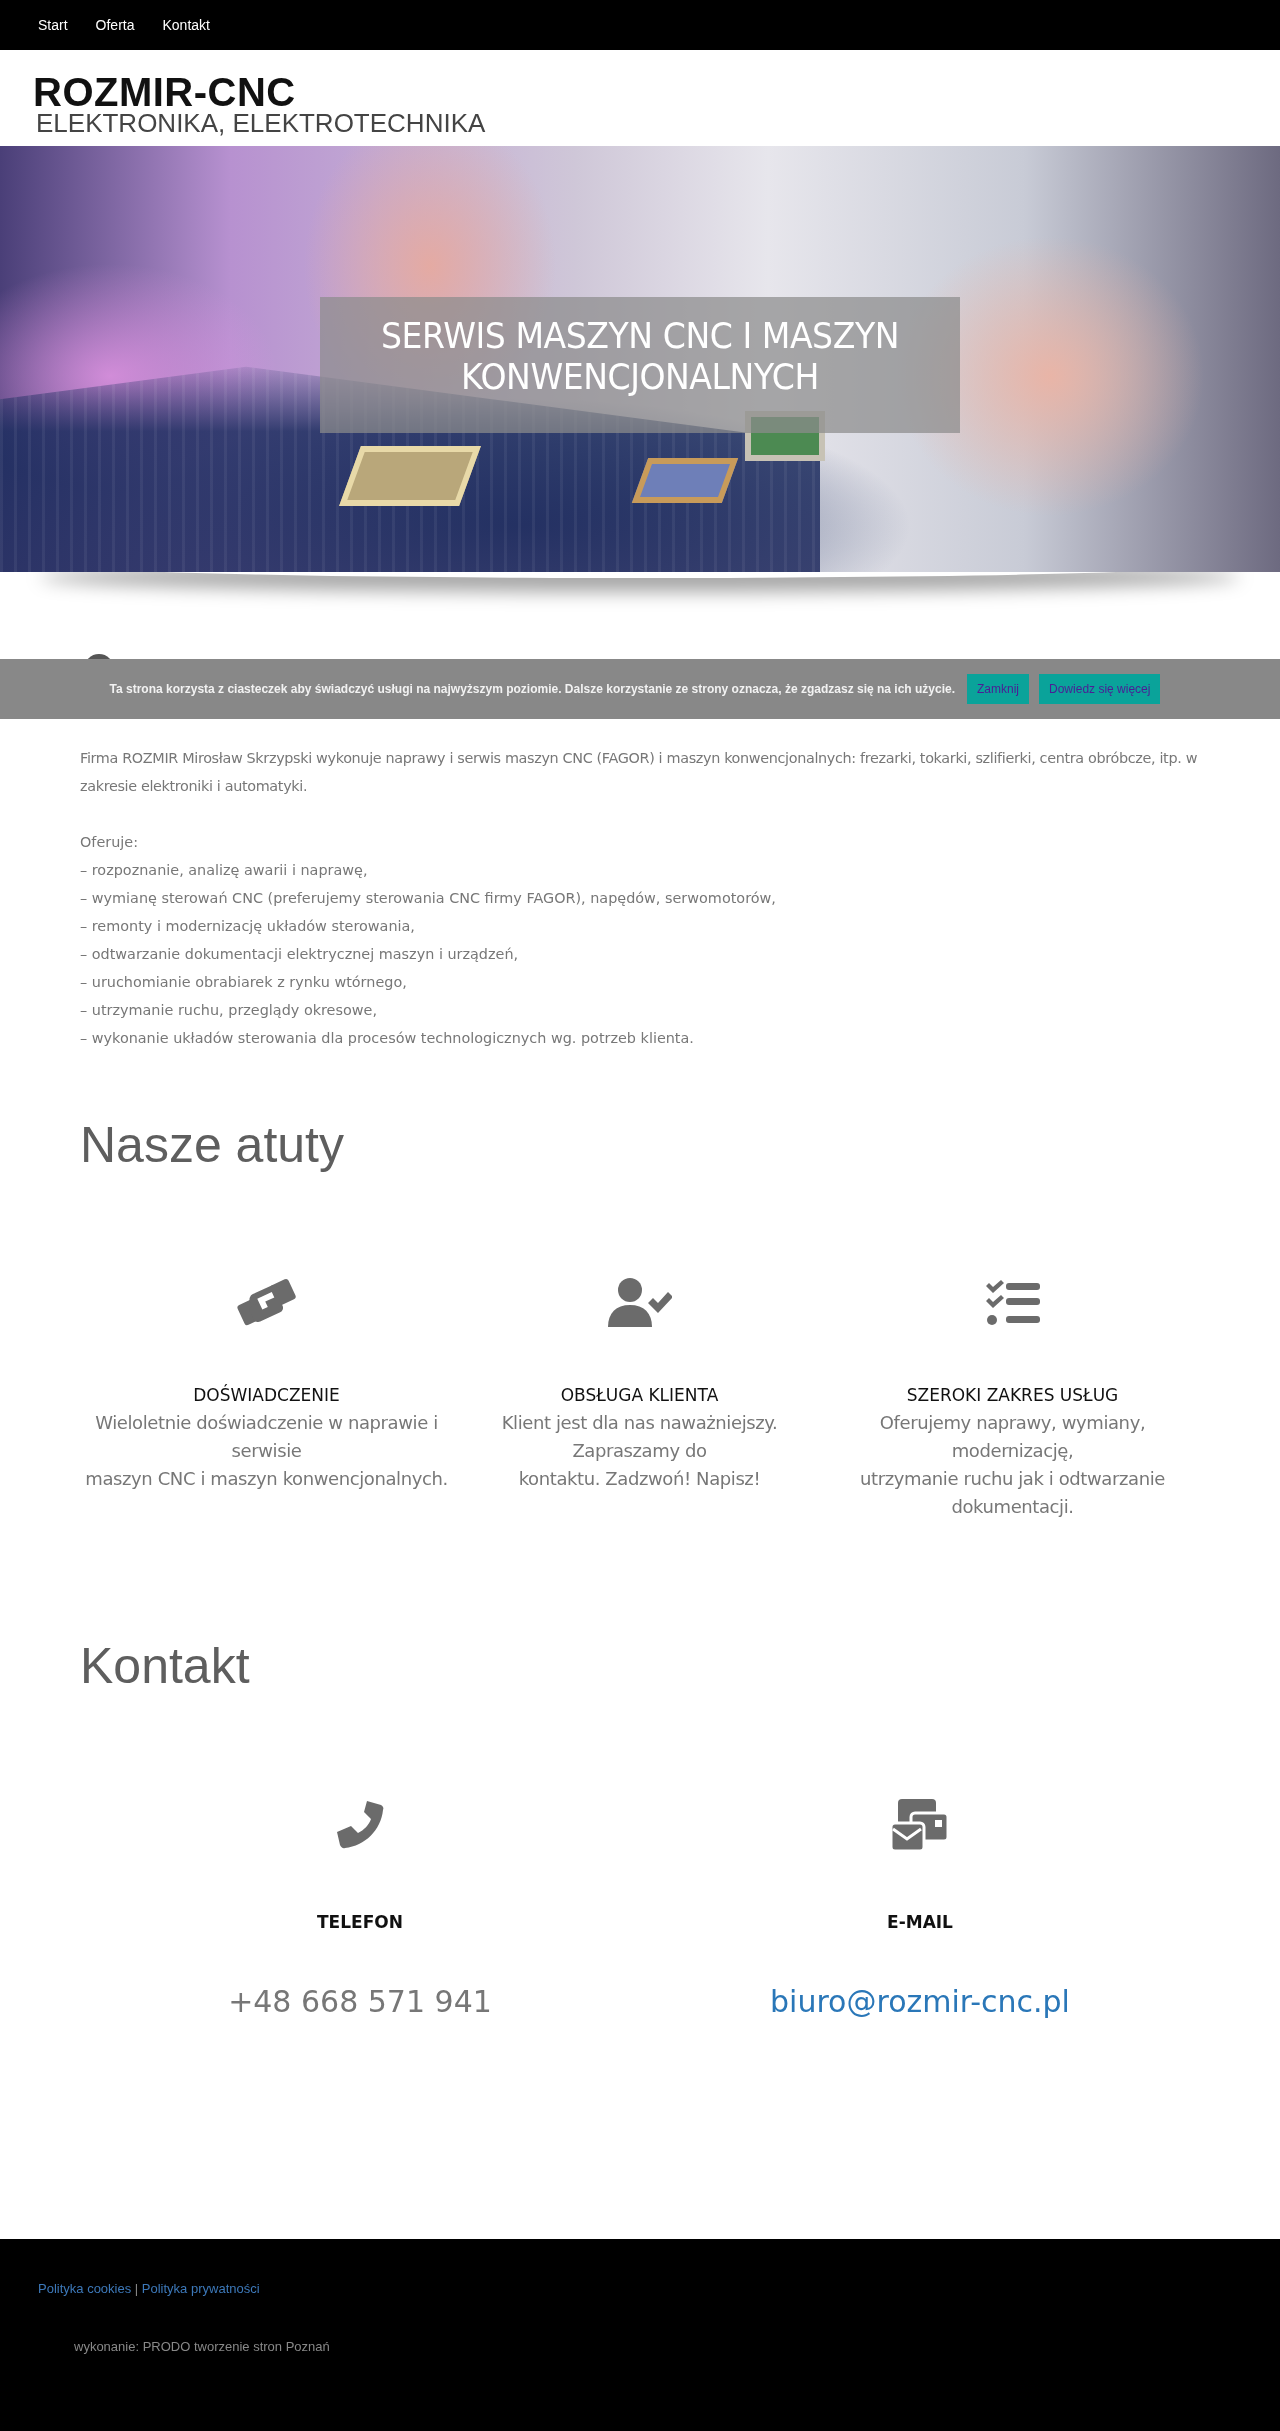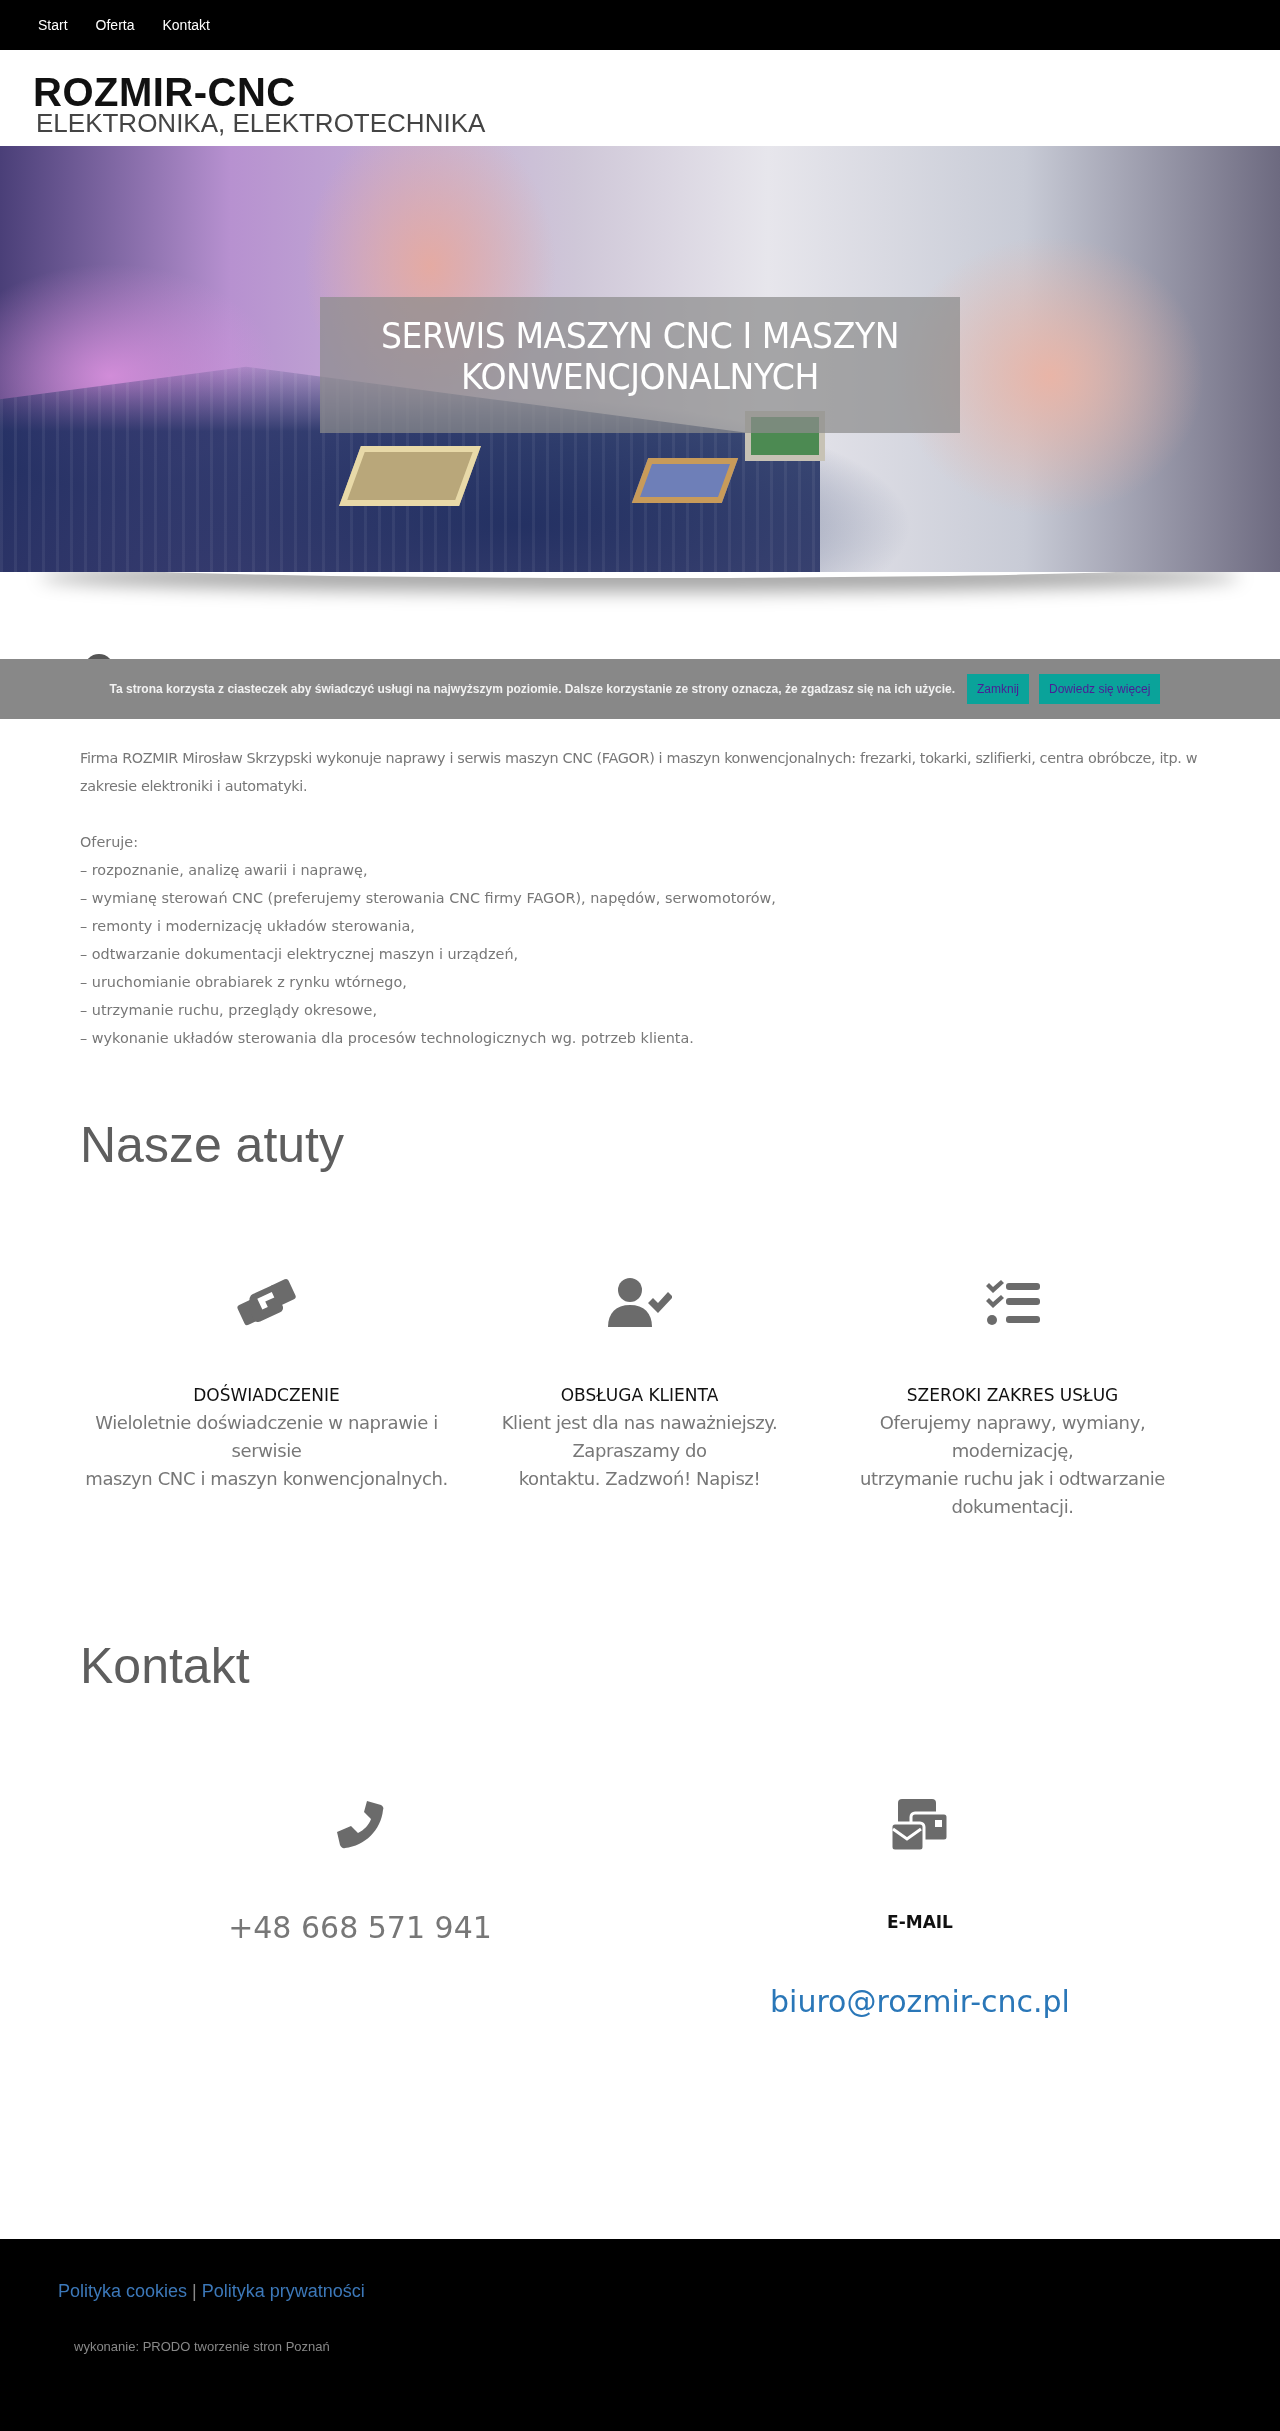--- a/index.html
+++ b/index.html
@@ -63,21 +63,21 @@
   
   .contacts { position: absolute; left: 80px; top: 1790px; width: 1120px; display: flex; }
   .contact { width: 560px; text-align: center; }
   .contact .ico { height: 70px; display: flex; justify-content: center; align-items: center; margin-bottom: 50px; }
   .contact h3 { font-family: "DejaVu Sans", sans-serif; font-weight: 700; color: #111; font-size: 17px; line-height: 24px; margin-bottom: 50px; }
   .contact .val { font-family: "DejaVu Sans", sans-serif; font-size: 30px; line-height: 36px; color: #777; text-decoration: none; display: inline-block; }
   .contact a.val { color: #2a77b8; }
 
   
   .footer { position: absolute; left: 0; top: 2239px; width: 1280px; height: 192px; background: #000; }
-  .footer-links { position: absolute; left: 38px; top: 42px; font-size: 18px; color: #888; margin-left: 20px; }
+  .footer-links { position: absolute; left: 38px; top: 42px; font-size: 13px; color: #888; }
   .footer-links a { color: #3c78b9; text-decoration: none; }
   .footer-credit { position: absolute; left: 74px; top: 100px; font-size: 13px; color: #888; }
 </style>
 </head>
 <body>
 
 <nav class="topnav">
   <ul>
     <li>
         <a href="#">Start</a>
@@ -196,20 +196,21 @@
 
 <h2 class="section-title" style="top:1638px;">Kontakt</h2>
 
 <div class="contacts">
   <div class="contact">
     <div class="ico">
       <svg width="52" height="52" viewBox="0 0 52 52">
         <path fill="#6b6b6b" d="M33 2 l14 4 c2 1 3 3 2 5 c-2 20 -18 36 -38 38 c-2 1 -4 -1 -5 -3 l-3 -13 l14 -6 l7 7 c6-3 11-8 13-14 l-7-7 z"></path>
       </svg>
     </div>
+    <h3>TELEFON</h3>
     <span class="val">+48 668 571 941</span>
   </div>
 
   <div class="contact">
     <div class="ico">
       <svg width="58" height="52" viewBox="0 0 58 52">
         <g fill="#6b6b6b">
           <rect x="7" y="0" width="38" height="26" rx="4"></rect>
           <rect x="20" y="14" width="37" height="28" rx="4" stroke="#fff" stroke-width="3"></rect>
           <rect x="44" y="21" width="7" height="7" fill="#fff"></rect>

